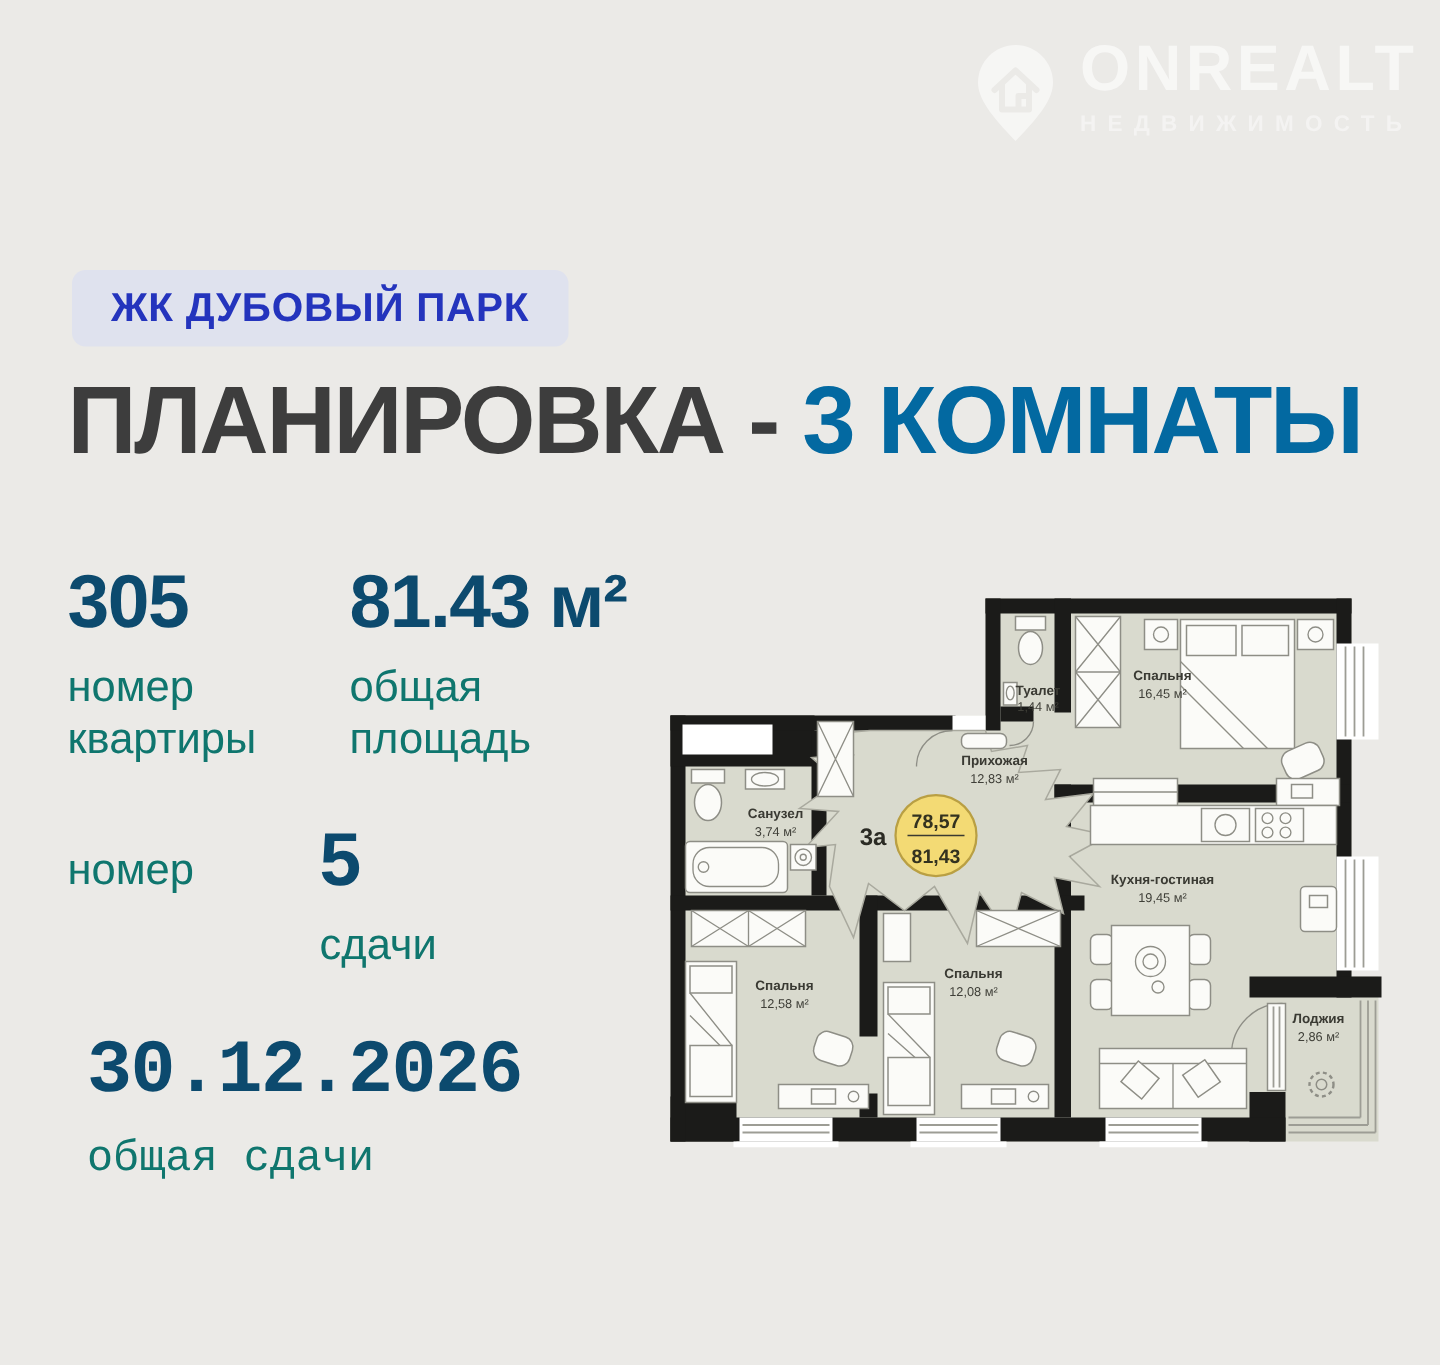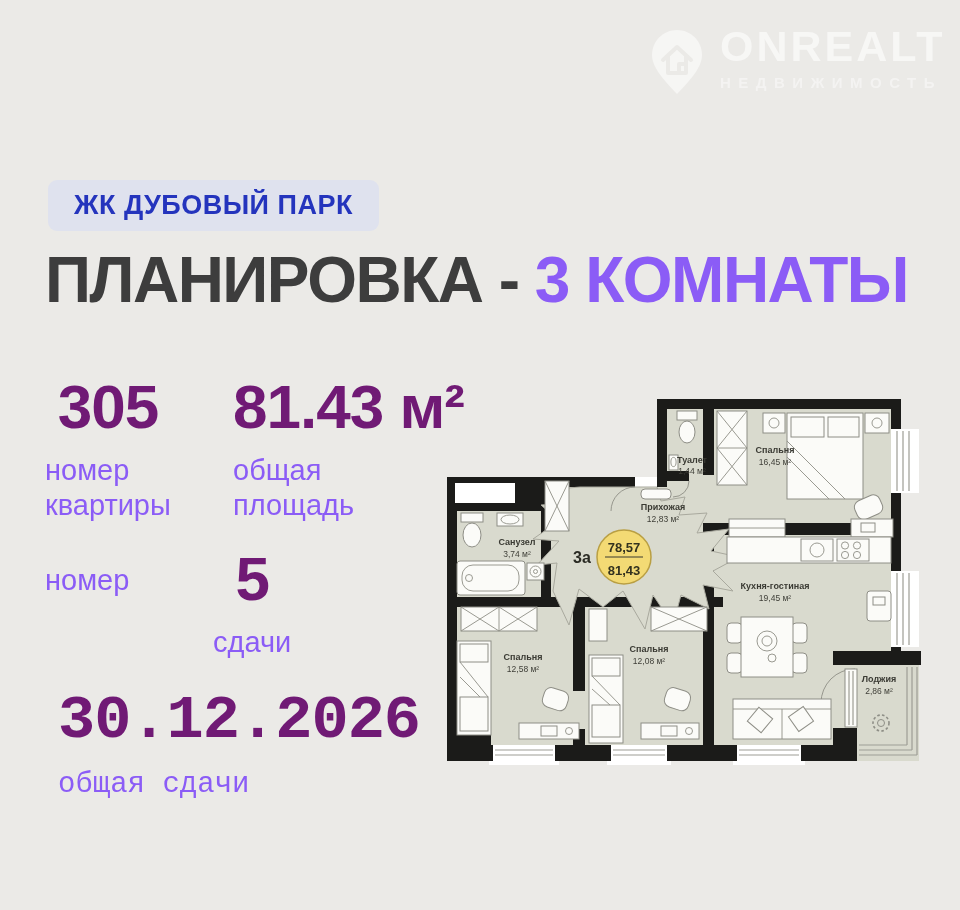--- a/index.html
+++ b/index.html
@@ -14,26 +14,26 @@
   .brand { font-size:43px; font-weight:700; letter-spacing:3px; line-height:1.05; color:rgba(255,255,255,0.6); }
   .tagline { font-size:15px; font-weight:600; letter-spacing:7.5px; margin-top:5px; color:rgba(255,255,255,0.45); }
 
   
   .badge { position:absolute; left:48px; top:180px; background:#dfe2ee; color:#2434bd;
            font-size:27px; font-weight:700; letter-spacing:.5px; padding:10px 26px; border-radius:9px; }
 
   
   .title { position:absolute; left:45px; top:243px; font-size:64px; font-weight:700;
            letter-spacing:-1.5px; white-space:nowrap; color:#3d3d3d; }
-  .title .sec { color:#8b5cf6; }
+  .title .sec { color:#0369a1; }
 
   
   .stat { position:absolute; }
-  .stat-value { color:#701a75; font-size:62px; font-weight:700; letter-spacing:-1px; line-height:1; white-space:nowrap;text-align:center; }
-  .stat-label { color:#8b5cf6; font-size:29px; line-height:1.22; margin-top:15px; white-space:pre-line; }
+  .stat-value { color:#0c4a6e; font-size:50px; font-weight:700; letter-spacing:-1px; line-height:1; white-space:nowrap; }
+  .stat-label { color:#0f766e; font-size:29px; line-height:1.22; margin-top:15px; white-space:pre-line; }
   .s1 { left:45px;  top:376px; }
   .s2 { left:213px; top:376px;margin-left:20px; }
   .s3 { left:45px;  top:548px; }
   .s4 { left:213px; top:548px; }
   .s5 { left:58px;  top:690px;font-family:Liberation Mono, monospace; }
 
   
   .plan { position:absolute; left:445px; top:393px; }
   .wall { fill:#1b1b19; }
   .room { fill:#d9dace; }

